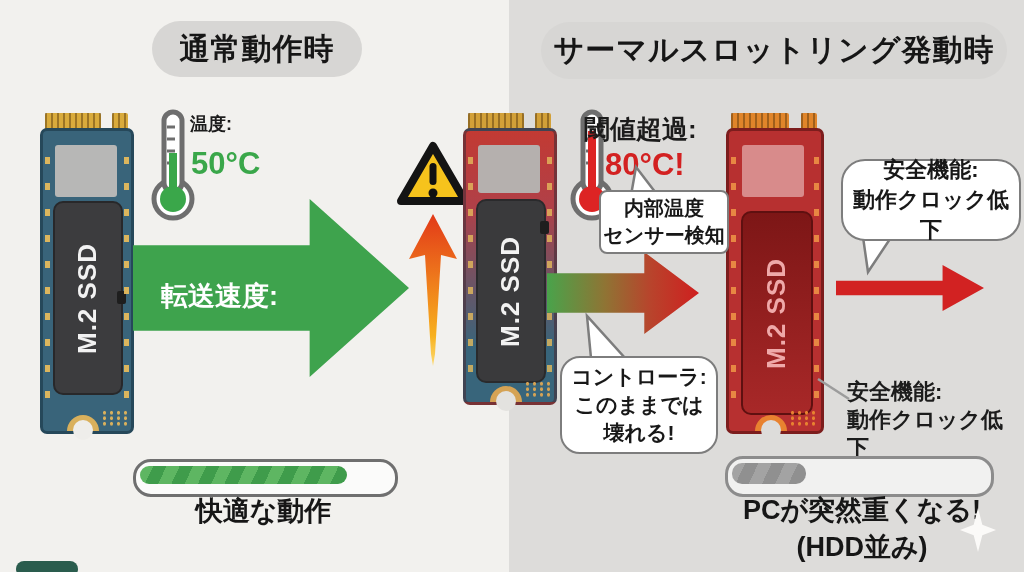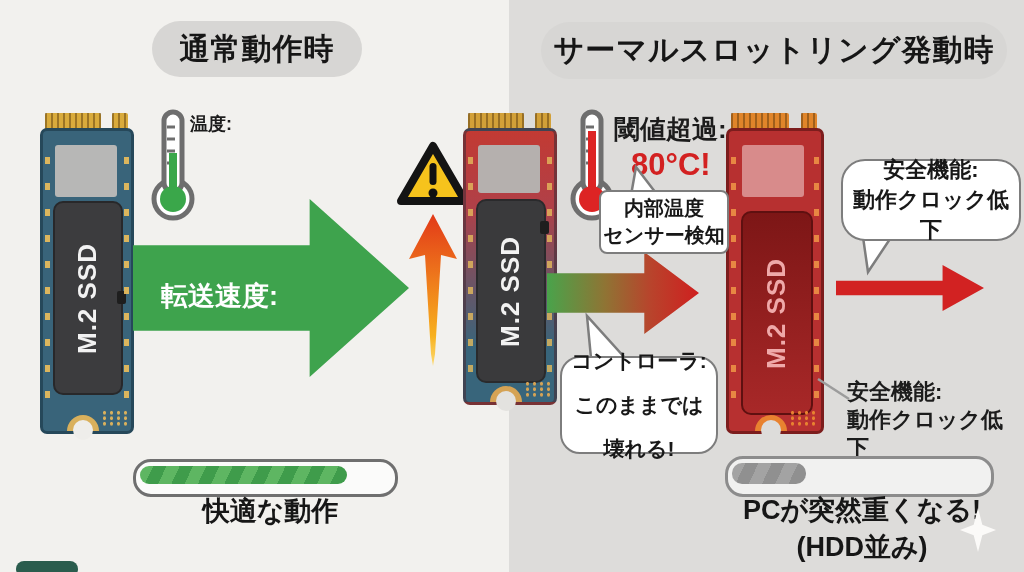--- a/index.html
+++ b/index.html
@@ -110,20 +110,21 @@
     <circle cx="26" cy="90" r="19" fill="#ffffff" stroke="#6e6e6e" stroke-width="5"></circle>
     <rect x="17" y="3" width="18" height="80" rx="9" fill="#ffffff" stroke="#6e6e6e" stroke-width="5"></rect>
     <line x1="20" y1="18" x2="28" y2="18" stroke="#6e6e6e" stroke-width="3"></line>
     <line x1="20" y1="30" x2="28" y2="30" stroke="#6e6e6e" stroke-width="3"></line>
     <line x1="20" y1="42" x2="28" y2="42" stroke="#6e6e6e" stroke-width="3"></line>
     <line x1="20" y1="54" x2="28" y2="54" stroke="#6e6e6e" stroke-width="3"></line>
     <rect x="22" y="44" width="8" height="42" fill="#3aa74a"></rect>
     <circle cx="26" cy="90" r="13" fill="#3aa74a"></circle>
   </svg>
   <div class="abs bold" style="left:190px; top:112px; font-size:18px;">温度:</div>
+  <div class="abs bold" style="left:191px; top:146px; font-size:31px; color:#3aa74a;">50°C</div>
 
   <div class="arrow-right" style="left:133px; top:199px; width:276px; height:178px; background:#3ea34d;
        clip-path:polygon(0% 26%,64% 26%,64% 0%,100% 50%,64% 100%,64% 74%,0% 74%);"></div>
   <div class="abs bold" style="left:161px; top:246px; font-size:27px; line-height:38px; color:#ffffff;margin-top:31px;">
     <div>転送速度:</div>
   </div>
 
   <svg class="abs" style="left:395px; top:139px;" width="76" height="72" viewBox="0 0 76 72">
     <path d="M38 7 L70 62 L6 62 Z" fill="#f6c31c" stroke="#141414" stroke-width="8" stroke-linejoin="round"></path>
     <rect x="34.5" y="24" width="7" height="22" rx="3.5" fill="#111"></rect>
@@ -164,39 +165,39 @@
   <svg class="abs" style="left:566px; top:109px;" width="52" height="114" viewBox="0 0 52 114">
     <circle cx="26" cy="90" r="19" fill="#ffffff" stroke="#6e6e6e" stroke-width="5"></circle>
     <rect x="17" y="3" width="18" height="80" rx="9" fill="#ffffff" stroke="#6e6e6e" stroke-width="5"></rect>
     <line x1="20" y1="18" x2="28" y2="18" stroke="#6e6e6e" stroke-width="3"></line>
     <line x1="20" y1="30" x2="28" y2="30" stroke="#6e6e6e" stroke-width="3"></line>
     <line x1="20" y1="42" x2="28" y2="42" stroke="#6e6e6e" stroke-width="3"></line>
     <line x1="20" y1="54" x2="28" y2="54" stroke="#6e6e6e" stroke-width="3"></line>
     <rect x="22" y="22" width="8" height="64" fill="#dd2424"></rect>
     <circle cx="26" cy="90" r="13" fill="#dd2424"></circle>
   </svg>
-  <div class="abs bold" style="left:614px; top:112px; font-size:26px;">閾値超過:</div>
-  <div class="abs bold" style="left:605px; top:147px; font-size:31px; color:#d32121;padding-left:26px;">80°C!</div>
+  <div class="abs bold" style="left:584px; top:112px; font-size:26px;">閾値超過:</div>
+  <div class="abs bold" style="left:605px; top:147px; font-size:31px; color:#d32121;">80°C!</div>
 
   <svg class="tail" style="left:622px; top:163px;" width="46" height="42" viewBox="0 0 46 42">
     <polygon points="8,38 40,38 14,4" fill="#ffffff" stroke="#7d7d7d" stroke-width="2.5"></polygon>
   </svg>
   <div class="bubble" style="left:599px; top:190px; width:126px; height:60px; border-radius:8px;">
     <div style="font-size:20px;">内部温度</div>
     <div style="font-size:20px;">センサー検知</div>
   </div>
 
   <div class="arrow-right" style="left:547px; top:252px; width:152px; height:82px;
        background:linear-gradient(90deg,#49a34b 0%,#8f7434 38%,#b8442c 68%,#cf1f1f 100%);
        clip-path:polygon(0% 26%,64% 26%,64% 0%,100% 50%,64% 100%,64% 74%,0% 74%);"></div>
 
   <svg class="tail" style="left:573px; top:312px;" width="56" height="50" viewBox="0 0 56 50">
     <polygon points="18,46 52,46 14,4" fill="#ffffff" stroke="#7d7d7d" stroke-width="2.5"></polygon>
   </svg>
-  <div class="bubble" style="left:560px; top:356px; width:154px; height:94px;gap:16px;">
+  <div class="bubble" style="left:560px; top:356px; width:154px; height:94px;">
     <div style="font-size:21px;">コントローラ:</div>
     <div style="font-size:21px;">このままでは</div>
     <div style="font-size:21px;">壊れる!</div>
   </div>
 
   <div class="ssd ssd-red" style="left:726px; top:113px; width:98px; height:322px;">
     <div class="ssd-conn" style="left:0; width:98px;">
       <div class="pins" style="left:5px; width:58px;"></div>
       <div class="pins" style="left:75px; width:16px;"></div>
     </div>
@@ -229,21 +230,21 @@
     <line x1="2" y1="3" x2="33" y2="23" stroke="#9c9c9c" stroke-width="2.5"></line>
   </svg>
   <div class="abs bold" style="left:847px; top:378px; font-size:22px; line-height:28px;">
     <div>安全機能:</div>
     <div>動作クロック低下</div>
   </div>
 
   <div class="track" style="left:133px; top:459px; width:259px; height:32px;">
     <div class="fill fill-green" style="width:207px; height:18px;"></div>
   </div>
-  <div class="bar-label" style="left:141px; top:493px; width:259px; font-size:27px;">快適な動作</div>
+  <div class="bar-label" style="left:134px; top:493px; width:259px; font-size:27px;">快適な動作</div>
 
   <div class="track" style="left:725px; top:456px; width:263px; height:35px; border-color:#8c8c8c; background:#f1f1f0;">
     <div class="fill fill-gray" style="width:74px; height:21px;"></div>
   </div>
   <div class="bar-label" style="left:697px; top:492px; width:330px; font-size:27px; line-height:37px;">
     <div>PCが突然重くなる!</div>
     <div>(HDD並み)</div>
   </div>
 
   <div class="sparkle" style="left:960px; top:508px; width:36px; height:44px;"></div>

